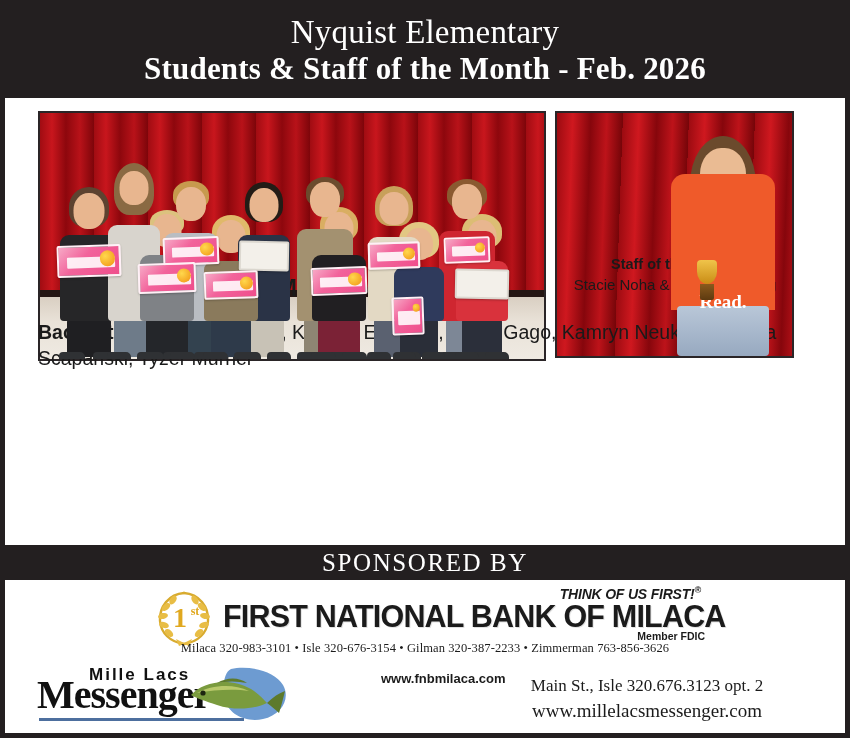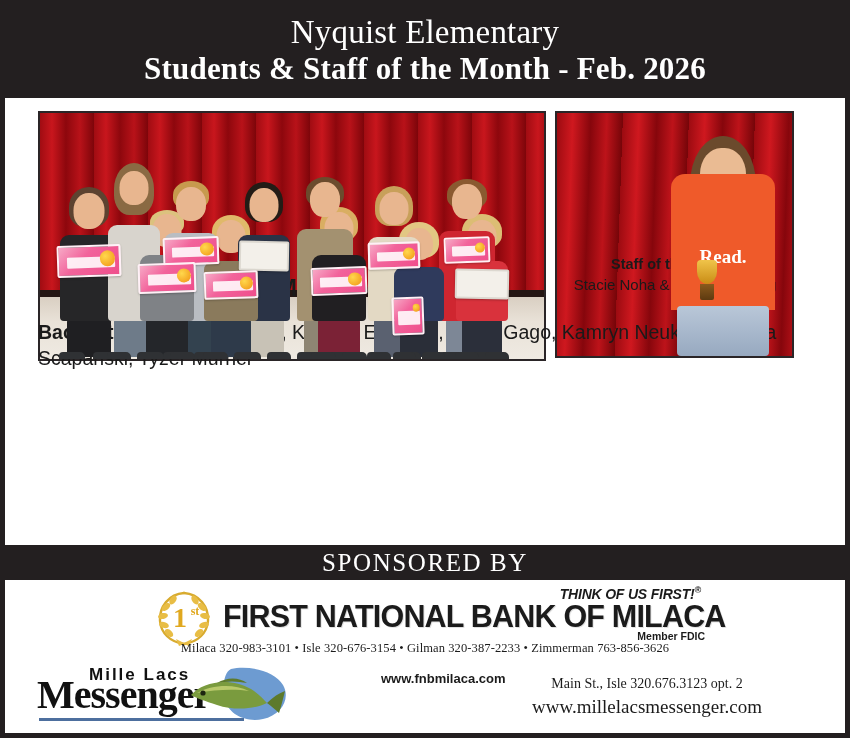--- a/index.html
+++ b/index.html
@@ -222,20 +222,21 @@
     z-index: 4;
   }
   .shirt-text {
     position: absolute;
     left: 0; right: 0;
     text-align: center;
     font-family: "Liberation Serif", serif;
     font-weight: bold;
     z-index: 6;
     pointer-events: none;
+    margin-top: 45px;
   }
   .jeans {
     position: absolute;
     left: 50%;
     transform: translateX(-50%);
     bottom: 0;
     background: linear-gradient(180deg, #b9c7d8 0%, #97a9c0 100%);
     z-index: 5;
   }
   .trophy {
@@ -435,21 +436,21 @@
   }
   .msgr-contact {
     position: absolute;
     right: 24px;
     top: 18px;
     text-align: center;
     width: 330px;
     font-family: "Liberation Serif", serif;
     color: #1b1b1b;
   }
-  .msgr-contact .mc-line1 { font-size: 14px; line-height: 1.35; }
+  .msgr-contact .mc-line1 { font-size: 17px; line-height: 1.35; }
   .msgr-contact .mc-line2 { font-size: 19px; line-height: 1.35; }
 </style>
 </head>
 <body>
 
 <div id="ad">
 
   <div class="header">
     <div class="header-line1">Nyquist Elementary</div>
     <div class="header-line2">Students &amp; Staff of the Month - Feb. 2026</div>

